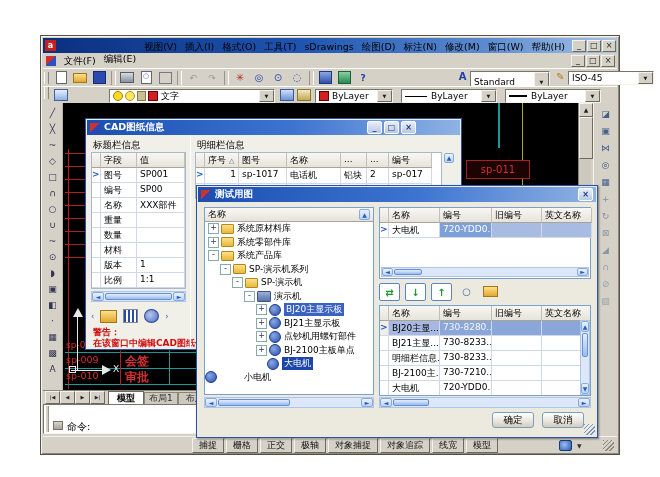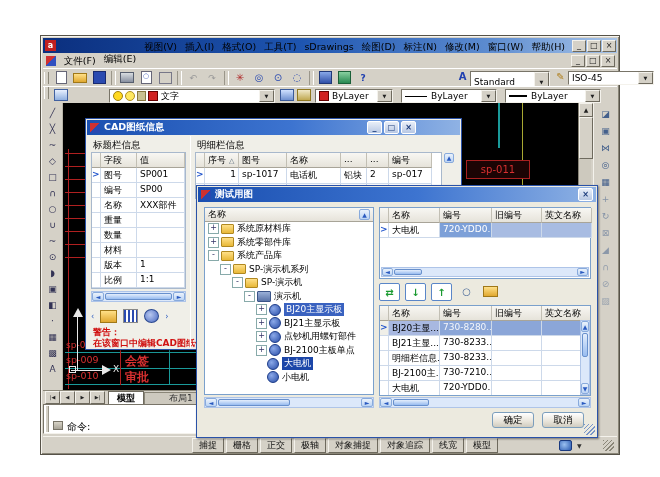--- a/index.html
+++ b/index.html
@@ -256,21 +256,21 @@
     <div class="ti mglyph" style="width:16px;height:15px;margin:0;opacity:.4;">▨</div>
   </div>
 </div>
 
 <div class="a chrome" style="left:43px;top:390px;width:548px;height:14px;display:flex;align-items:center;border-top:1px solid #8a8678;">
   <div class="tbtn" style="width:13px;height:11px;margin-left:2px;font-size:5px;">|◀</div>
   <div class="tbtn" style="width:13px;height:11px;font-size:5px;">◀</div>
   <div class="tbtn" style="width:13px;height:11px;font-size:5px;">▶</div>
   <div class="tbtn" style="width:13px;height:11px;font-size:5px;">▶|</div>
   <div style="margin-left:3px;background:#fff;border:1px solid #6e6a5e;border-bottom:none;padding:0 8px;height:12px;font-size:9px;font-weight:bold;display:flex;align-items:center;">模型</div>
-  <div style="background:#cdc9be;border:1px solid #8a8678;border-bottom:none;padding:0 24px;height:11px;font-size:9px;color:#333;display:flex;align-items:center;">布局1</div>
+  <div style="background:#cdc9be;border:1px solid #8a8678;border-bottom:none;padding:0 4px;height:11px;font-size:9px;color:#333;display:flex;align-items:center;">布局1</div>
   <div style="background:#cdc9be;border:1px solid #8a8678;border-bottom:none;padding:0 7px;height:11px;font-size:9px;color:#333;display:flex;align-items:center;">布局2</div>
 </div>
 
 <div class="a" style="left:43px;top:404px;width:548px;height:30px;background:#fff;border:1px solid;border-color:#787468 #f4f2ec #f4f2ec #787468;">
   <div class="a" style="left:1px;top:1px;width:4px;height:26px;border-left:1px solid #fff;border-right:1px solid #9a968a;background:#d5d1c7;"></div>
   <div class="a" style="left:9px;top:16px;width:10px;height:9px;background:linear-gradient(#d8d4c8,#a8a498);border:1px solid #787468;"></div>
   <span class="a" style="left:23px;top:15px;font-size:10px;color:#000;">命令:</span>
 </div>
 
 <div class="a chrome" style="left:43px;top:436px;width:574px;height:17px;display:flex;align-items:center;border-top:1px solid #f4f2ec;">
@@ -461,21 +461,21 @@
       </div>
       <div class="tree-row" style="padding-left:51px;">
         <span class="texp">+</span>
           <span class="tpart"></span>
           <span>BJ-2100主板单点</span>
       </div>
       <div class="tree-row" style="padding-left:62px;">
         <span class="tpart"></span>
           <span class="tsel2" style="padding:0 2px;">大电机</span>
       </div>
-      <div class="tree-row" style="padding-left:62px;">
+      <div class="tree-row" style="gap:24px;">
         <span class="tpart"></span>
           <span>小电机</span>
       </div>
 
     </div>
   </div>
   <div class="a xsh" style="left:7px;top:211px;width:170px;height:11px;">
     <span class="xarr" style="width:10px;">◄</span>
     <span class="xth" style="width:70px;margin:1px;"></span>
     <span style="flex:1;"></span>

